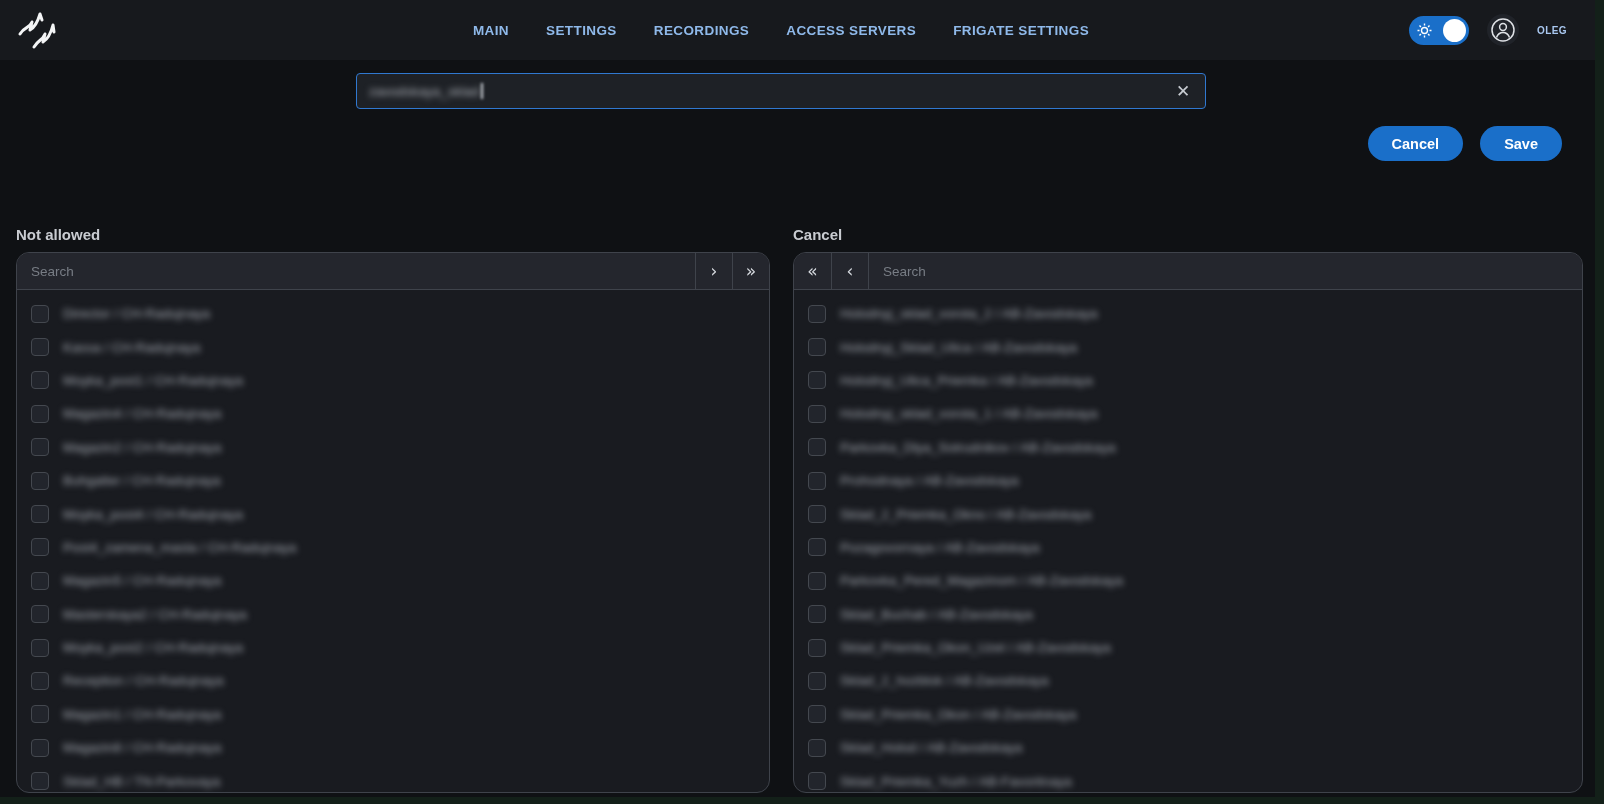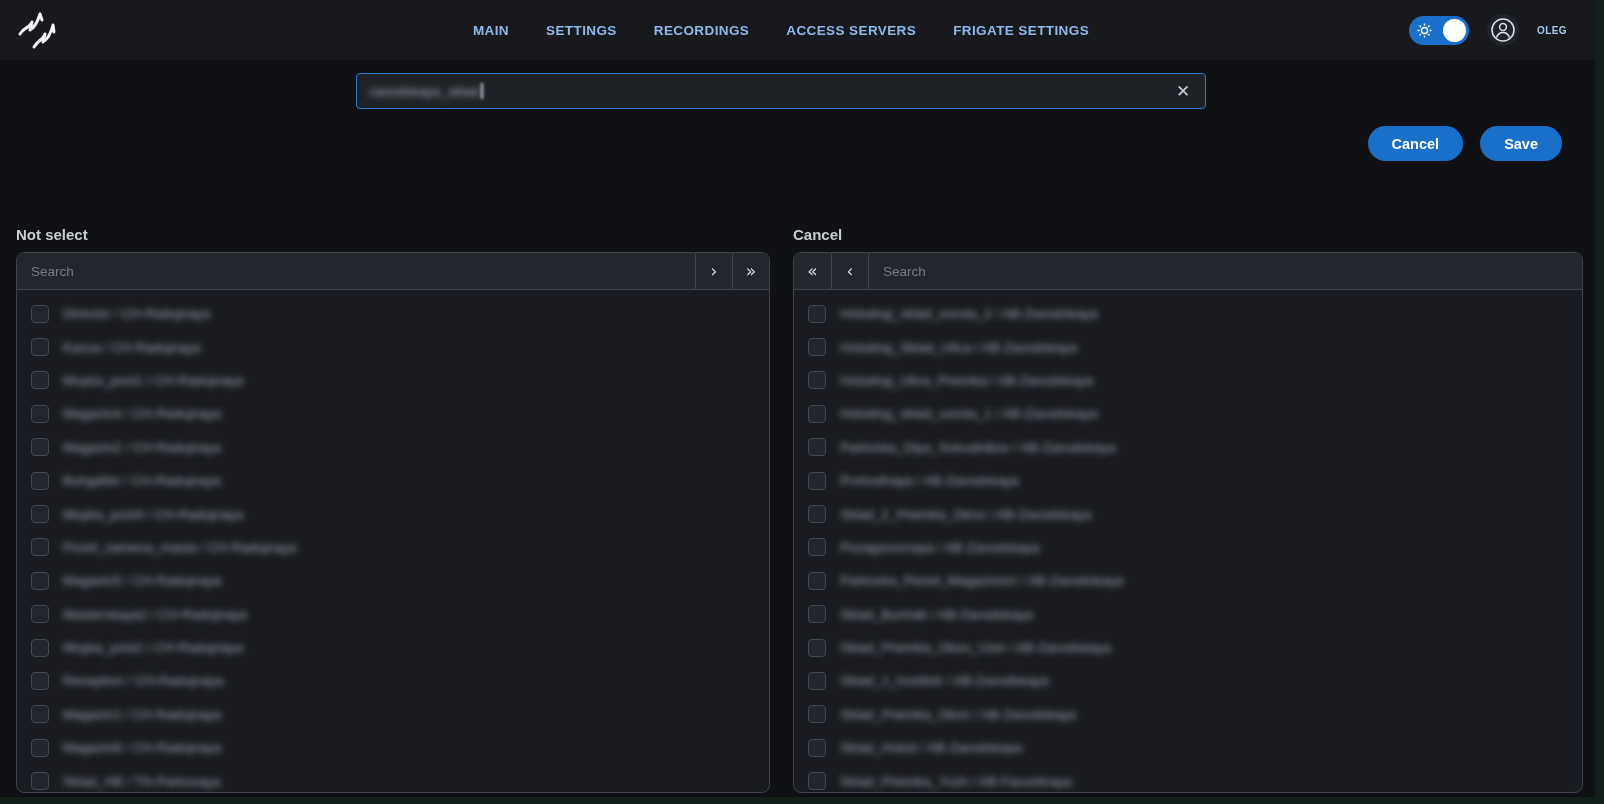--- a/index.html
+++ b/index.html
@@ -73,21 +73,21 @@
 
   
   .panel-label {
     position:absolute; font-size:15px; font-weight:700; color:#c9ccd1;
   }
   #label-left  { left:16px;  top:226px; }
   #label-right { left:793px; top:226px; }
 
   .panel {
     position:absolute; top:252px; height:541px;
-    border:1px solid #3f434b; border-radius:8px;
+    border:1px solid #3f434b; border-radius:13px;
     background:#191b20; overflow:hidden;
     display:flex; flex-direction:column;
   }
   #panel-left  { left:16px;  width:754px; }
   #panel-right { left:793px; width:790px; }
 
   .search-row {
     height:37px; flex:0 0 37px; background:#24262d; border-bottom:1px solid #3f434b;
     display:flex; align-items:stretch;
   }
@@ -172,21 +172,21 @@
     <span class="caret"></span>
     <button class="clear-btn">✕</button>
   </div>
 
   <div class="action-row">
     <button class="pill-btn">Cancel</button>
     <button class="pill-btn">Save</button>
   </div>
 </div>
 
-<div class="panel-label" id="label-left">Not select</div>
+<div class="panel-label" id="label-left">Not allowed</div>
 <div class="panel-label" id="label-right">Cancel</div>
 
 <section class="panel" id="panel-left">
   <div class="search-row">
     <input class="search-input" placeholder="Search" style="">
     <button class="move-btn">›</button>
     <button class="move-btn">»</button>
   </div>
   <div class="list">
   <div class="list-item">

